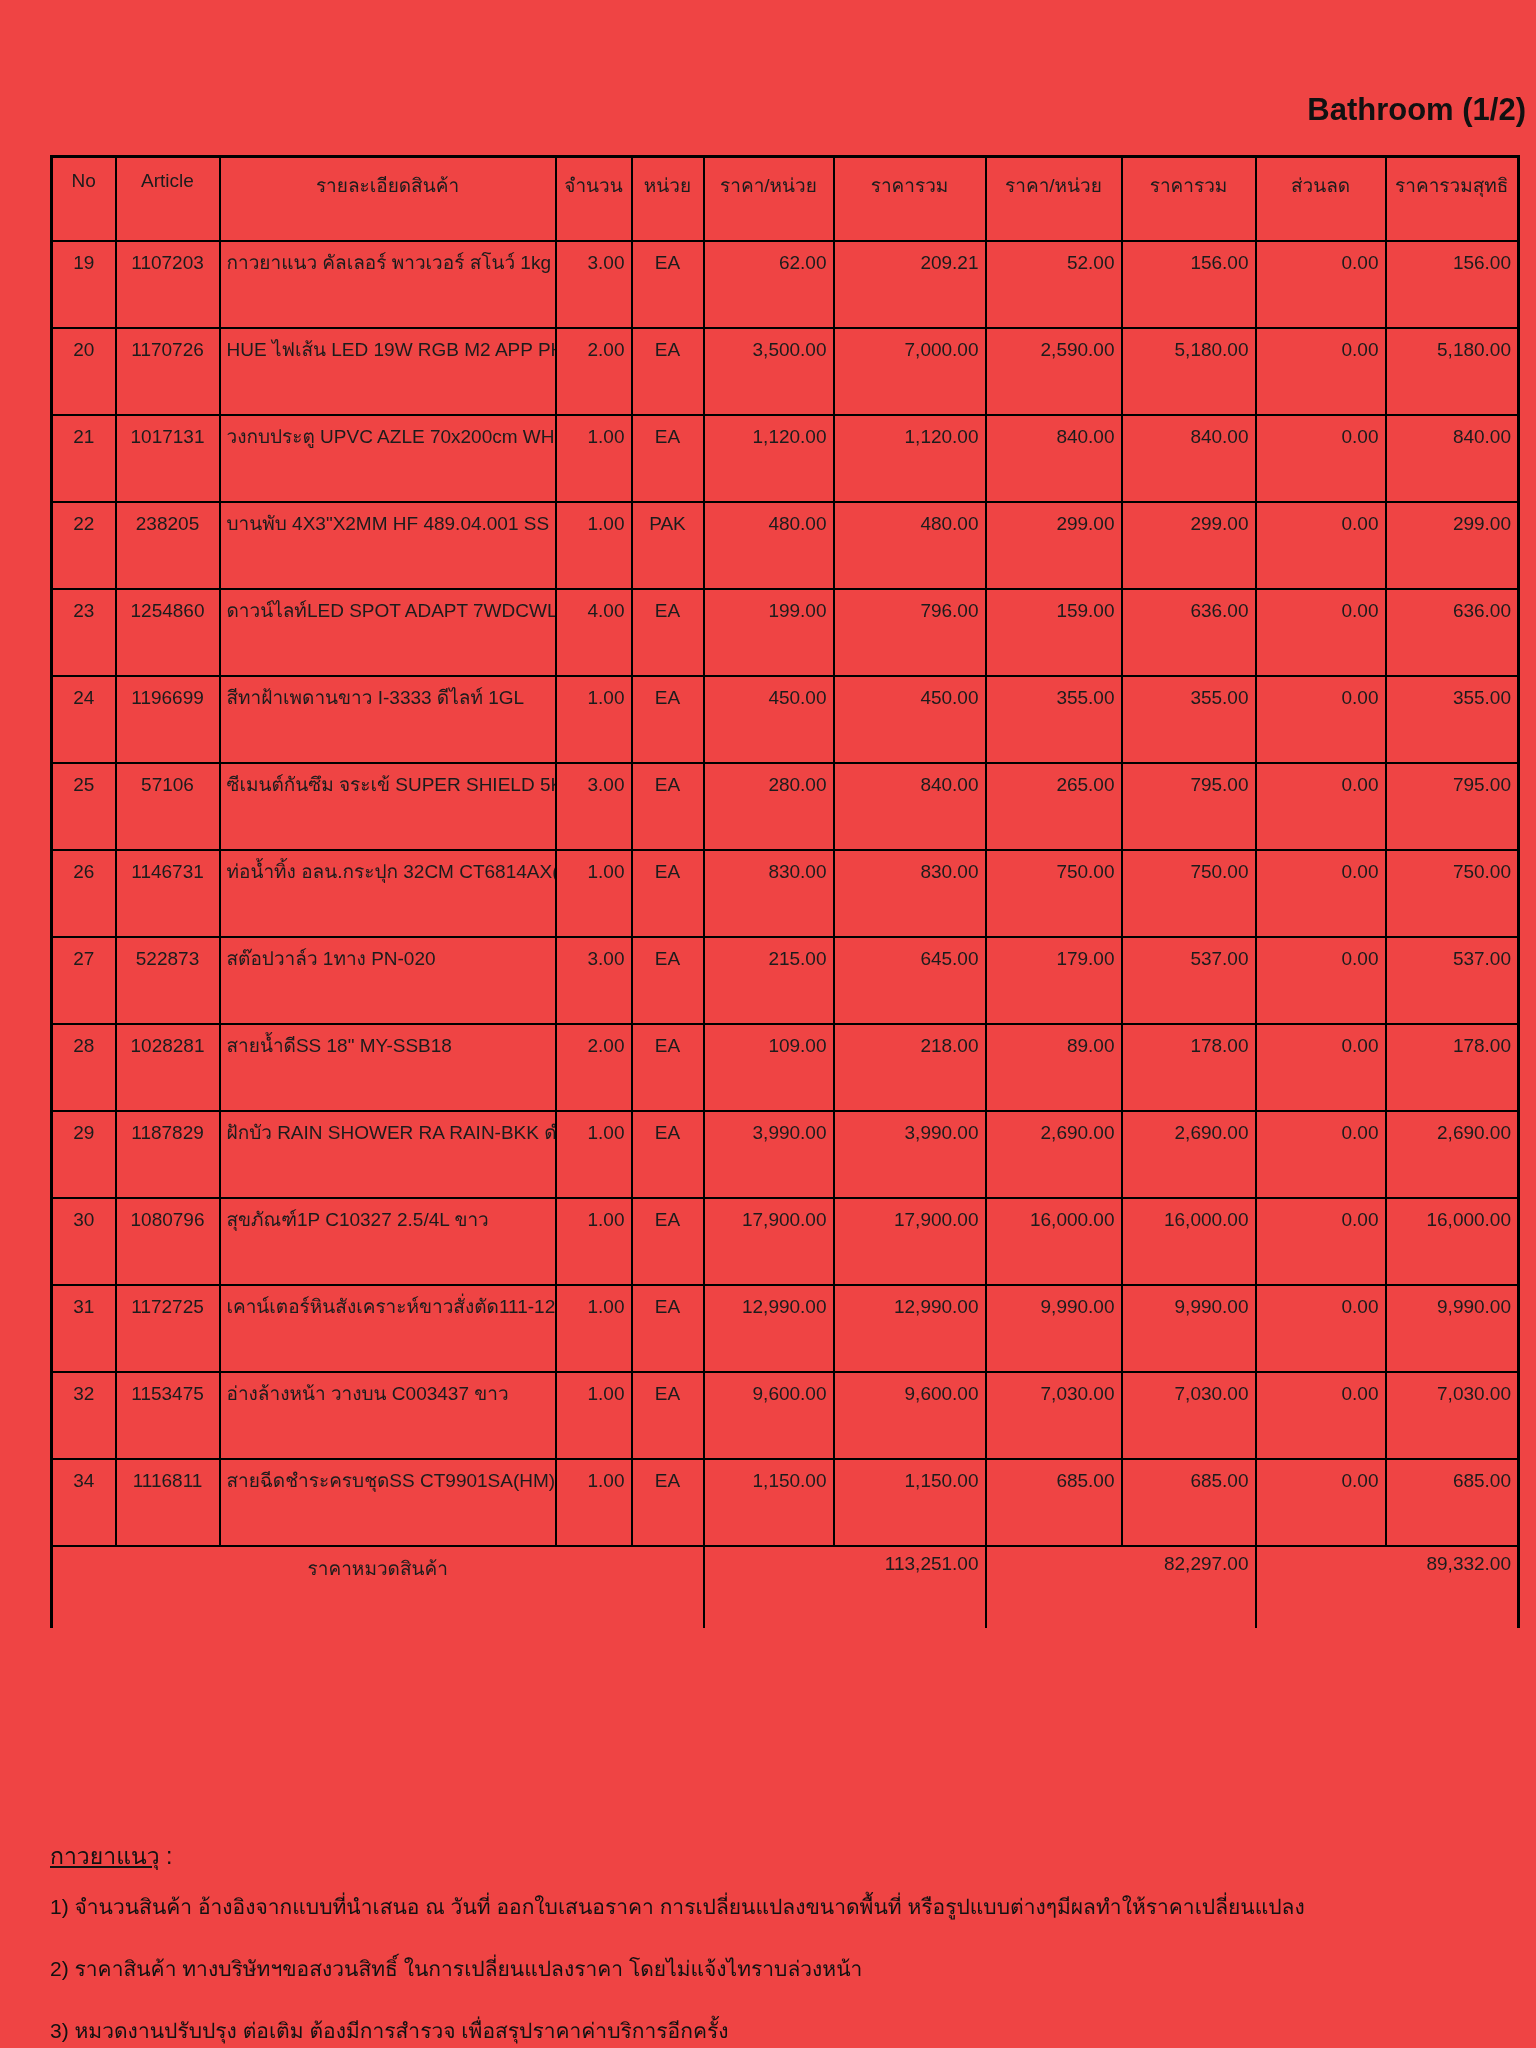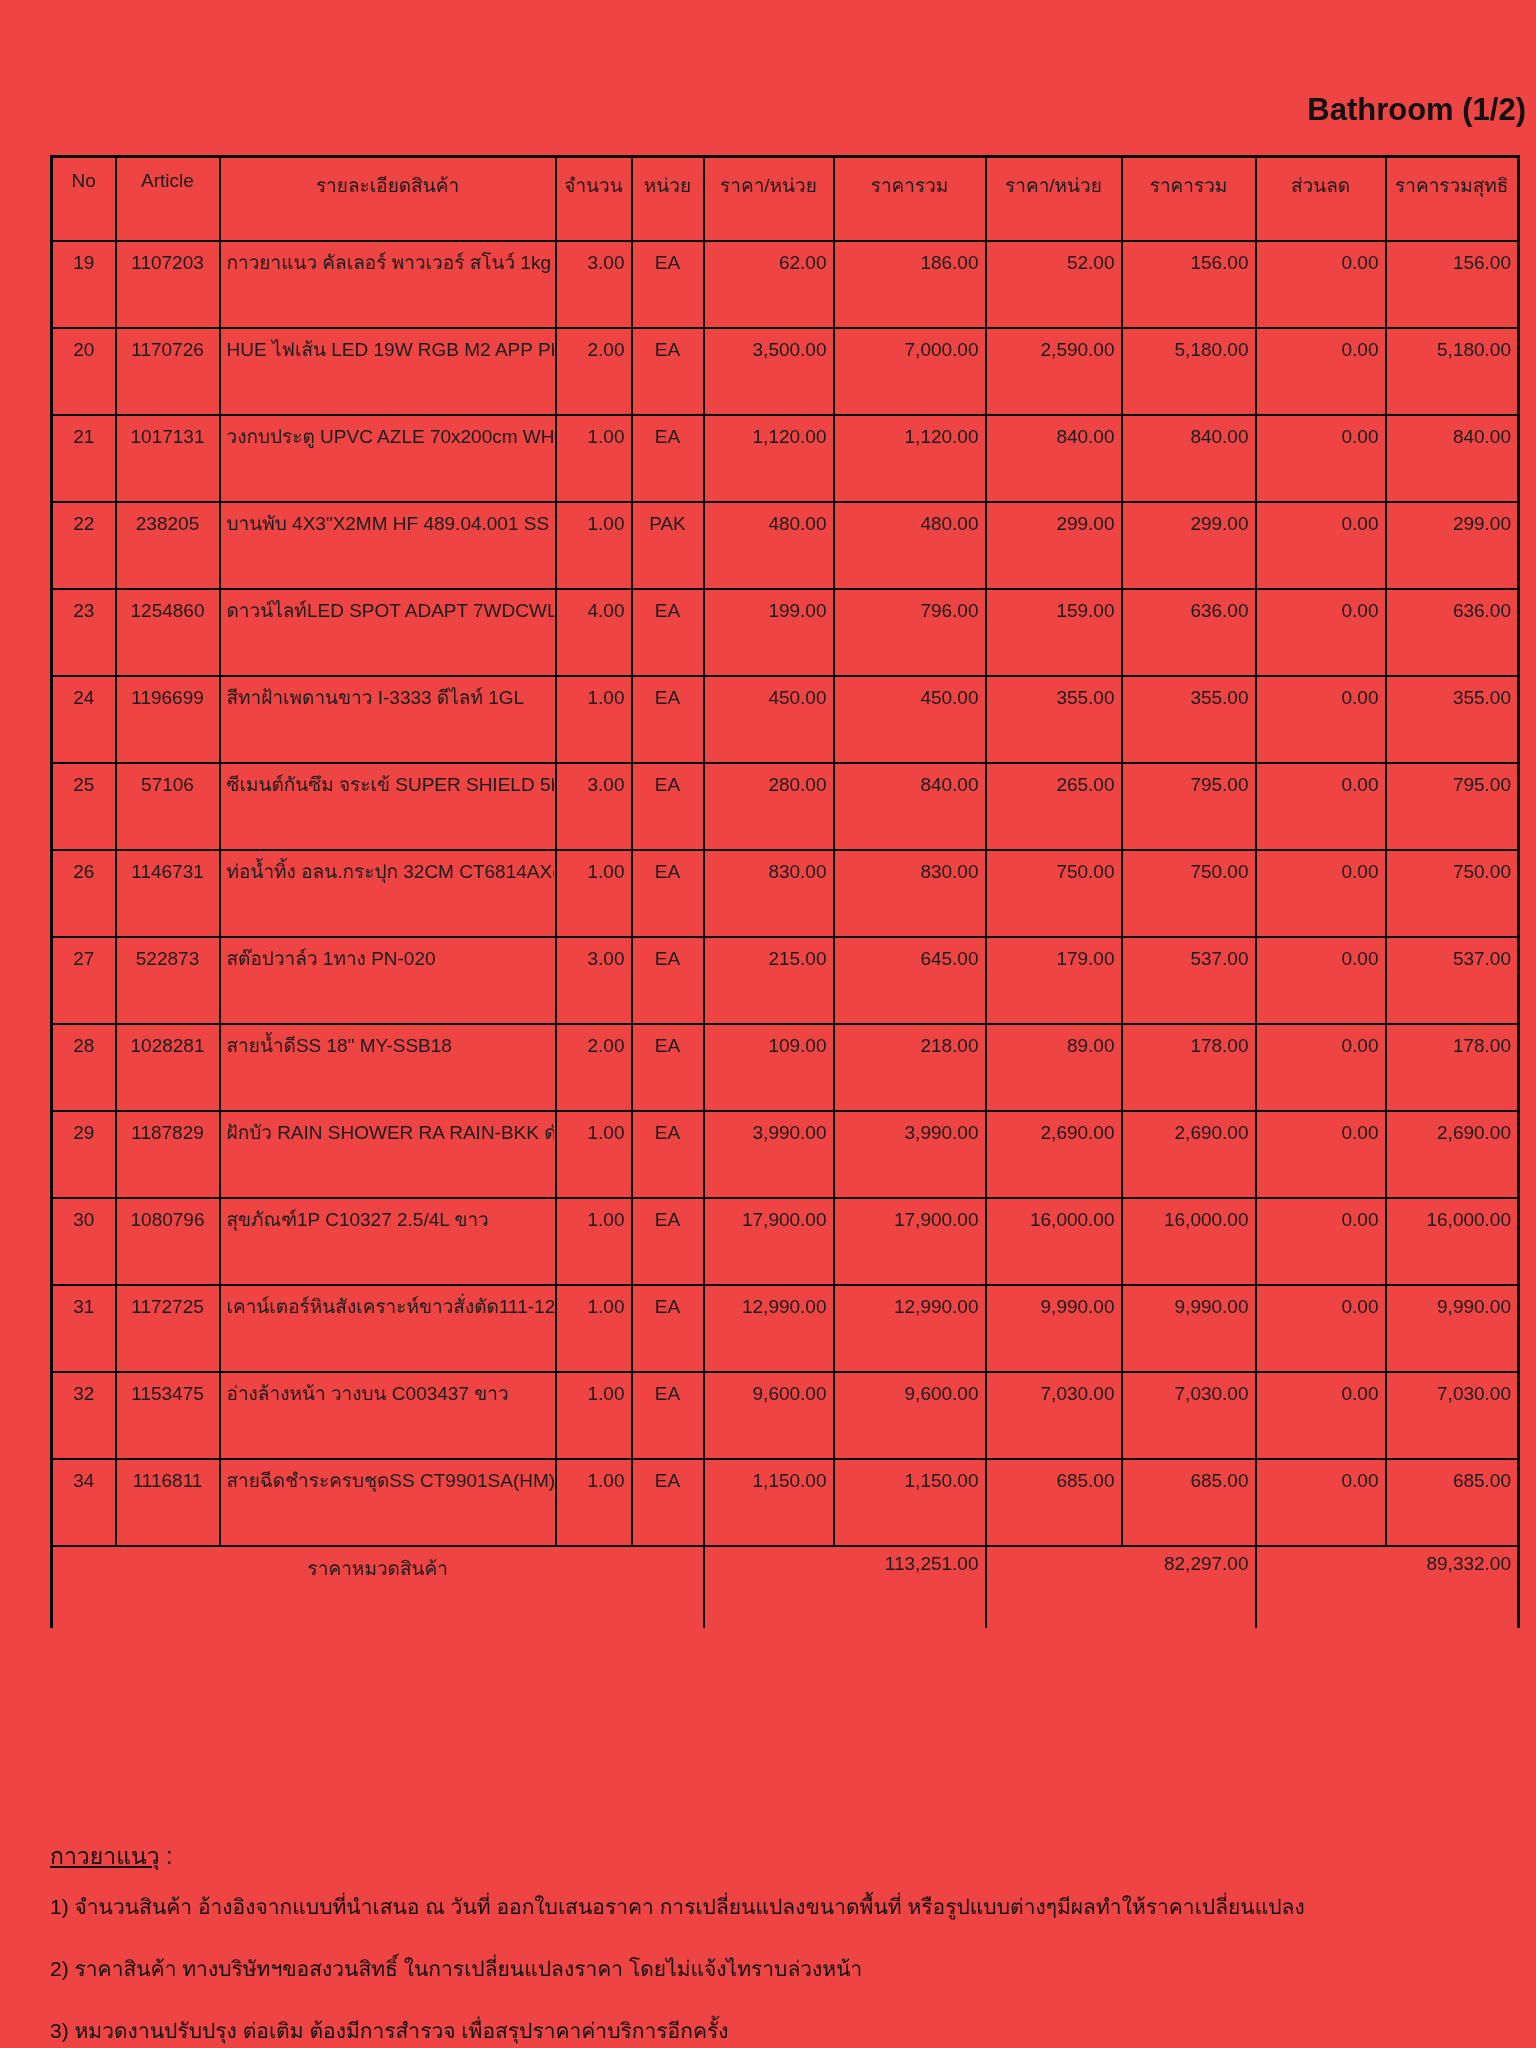--- a/index.html
+++ b/index.html
@@ -50,21 +50,21 @@
     height: 66px;
     font-weight: 400;
     font-size: 19px;
     text-align: center;
     padding-top: 12px;
   }
   table.quote tbody td {
     height: 71px;
   }
   .al-c { text-align: center; }
-  .al-l { text-align: left; border-radius: 20px; }
+  .al-l { text-align: left; }
   .al-r { text-align: right; padding-right: 10px; }
   .col-description { white-space: normal; line-height: 1.15; }
   tr.total-row td {
     height: 34px;
     border-bottom: none;
     padding-top: 6px;
     margin-top: 47px;
   }
   tr.total-row .total-label { text-align: center; }
   .notes {
@@ -123,21 +123,21 @@
       </tr>
     </thead>
     <tbody>
         <tr>
           <td class="al-c col-no">19</td>
           <td class="al-c col-article">1107203</td>
           <td class="al-l col-description">กาวยาแนว คัลเลอร์ พาวเวอร์ สโนว์ 1kg</td>
           <td class="al-r col-qty">3.00</td>
           <td class="al-c col-unit">EA</td>
           <td class="al-r col-price-unit-1">62.00</td>
-          <td class="al-r col-total-1">186.00</td>
+          <td class="al-r col-total-1">209.21</td>
           <td class="al-r col-price-unit-2">52.00</td>
           <td class="al-r col-total-2">156.00</td>
           <td class="al-r col-discount">0.00</td>
           <td class="al-r col-net-total">156.00</td>
         </tr>
         <tr>
           <td class="al-c col-no">20</td>
           <td class="al-c col-article">1170726</td>
           <td class="al-l col-description">HUE ไฟเส้น LED 19W RGB M2 APP PHI</td>
           <td class="al-r col-qty">2.00</td>

